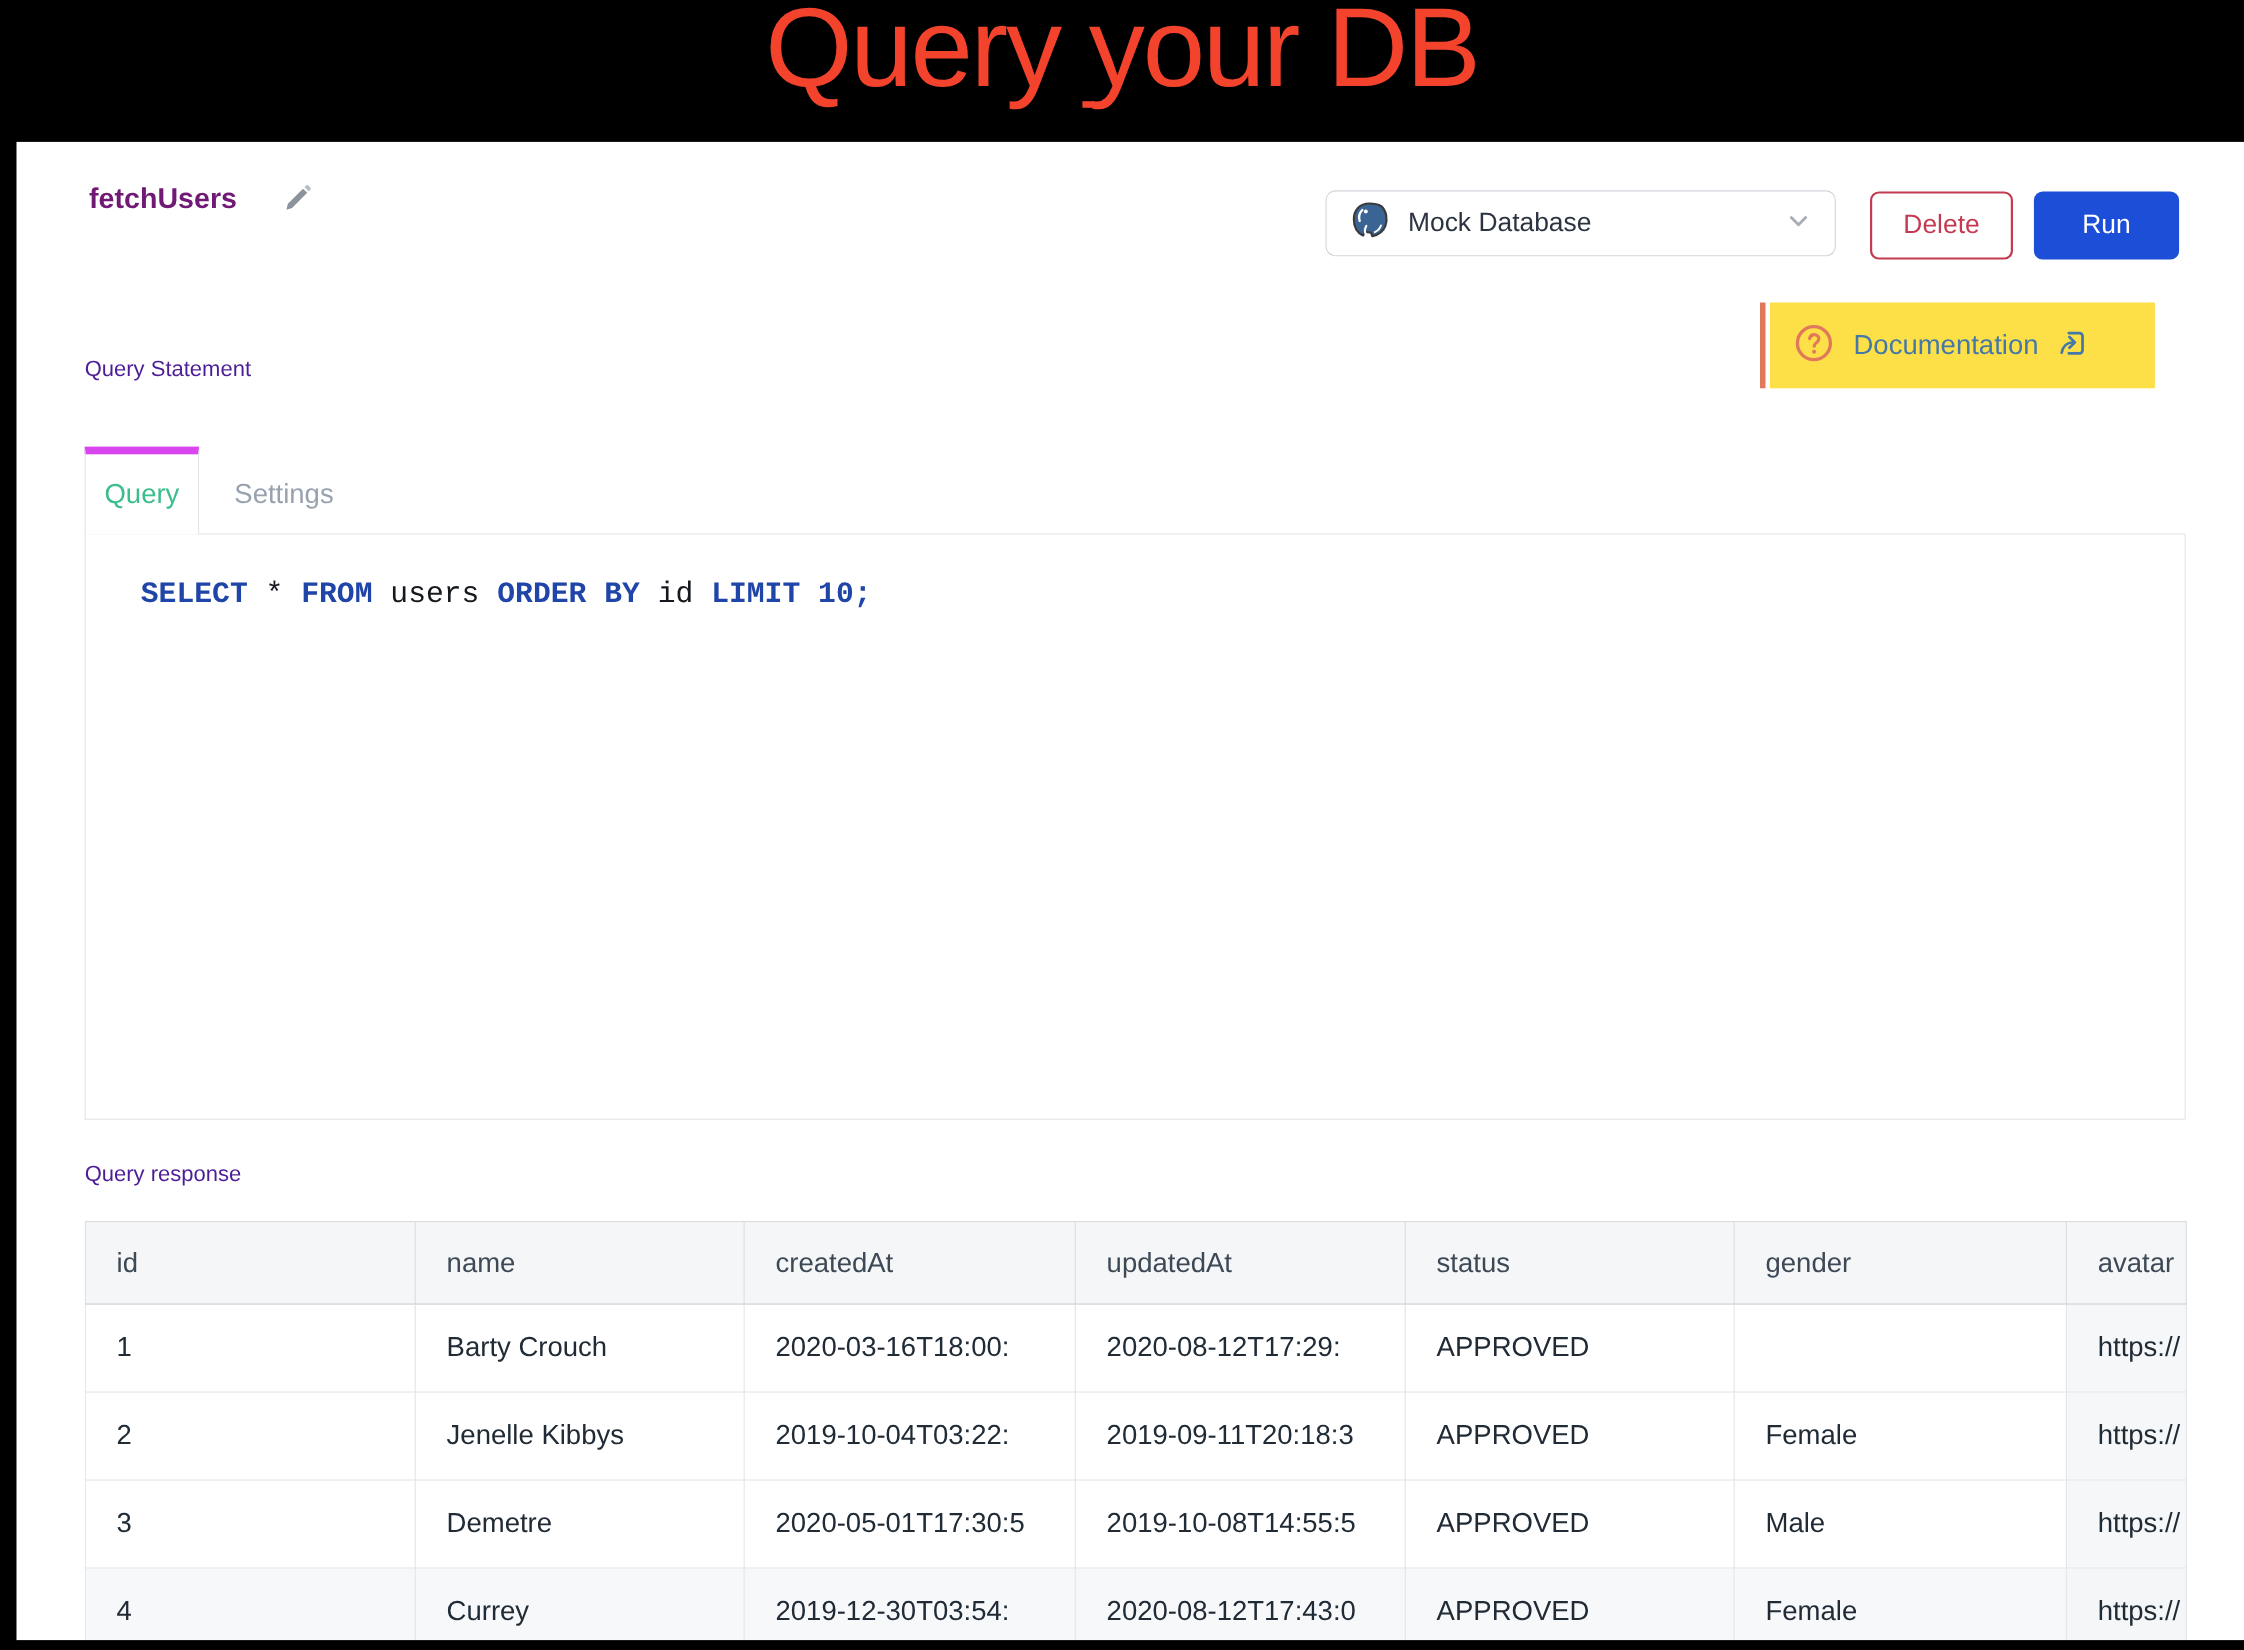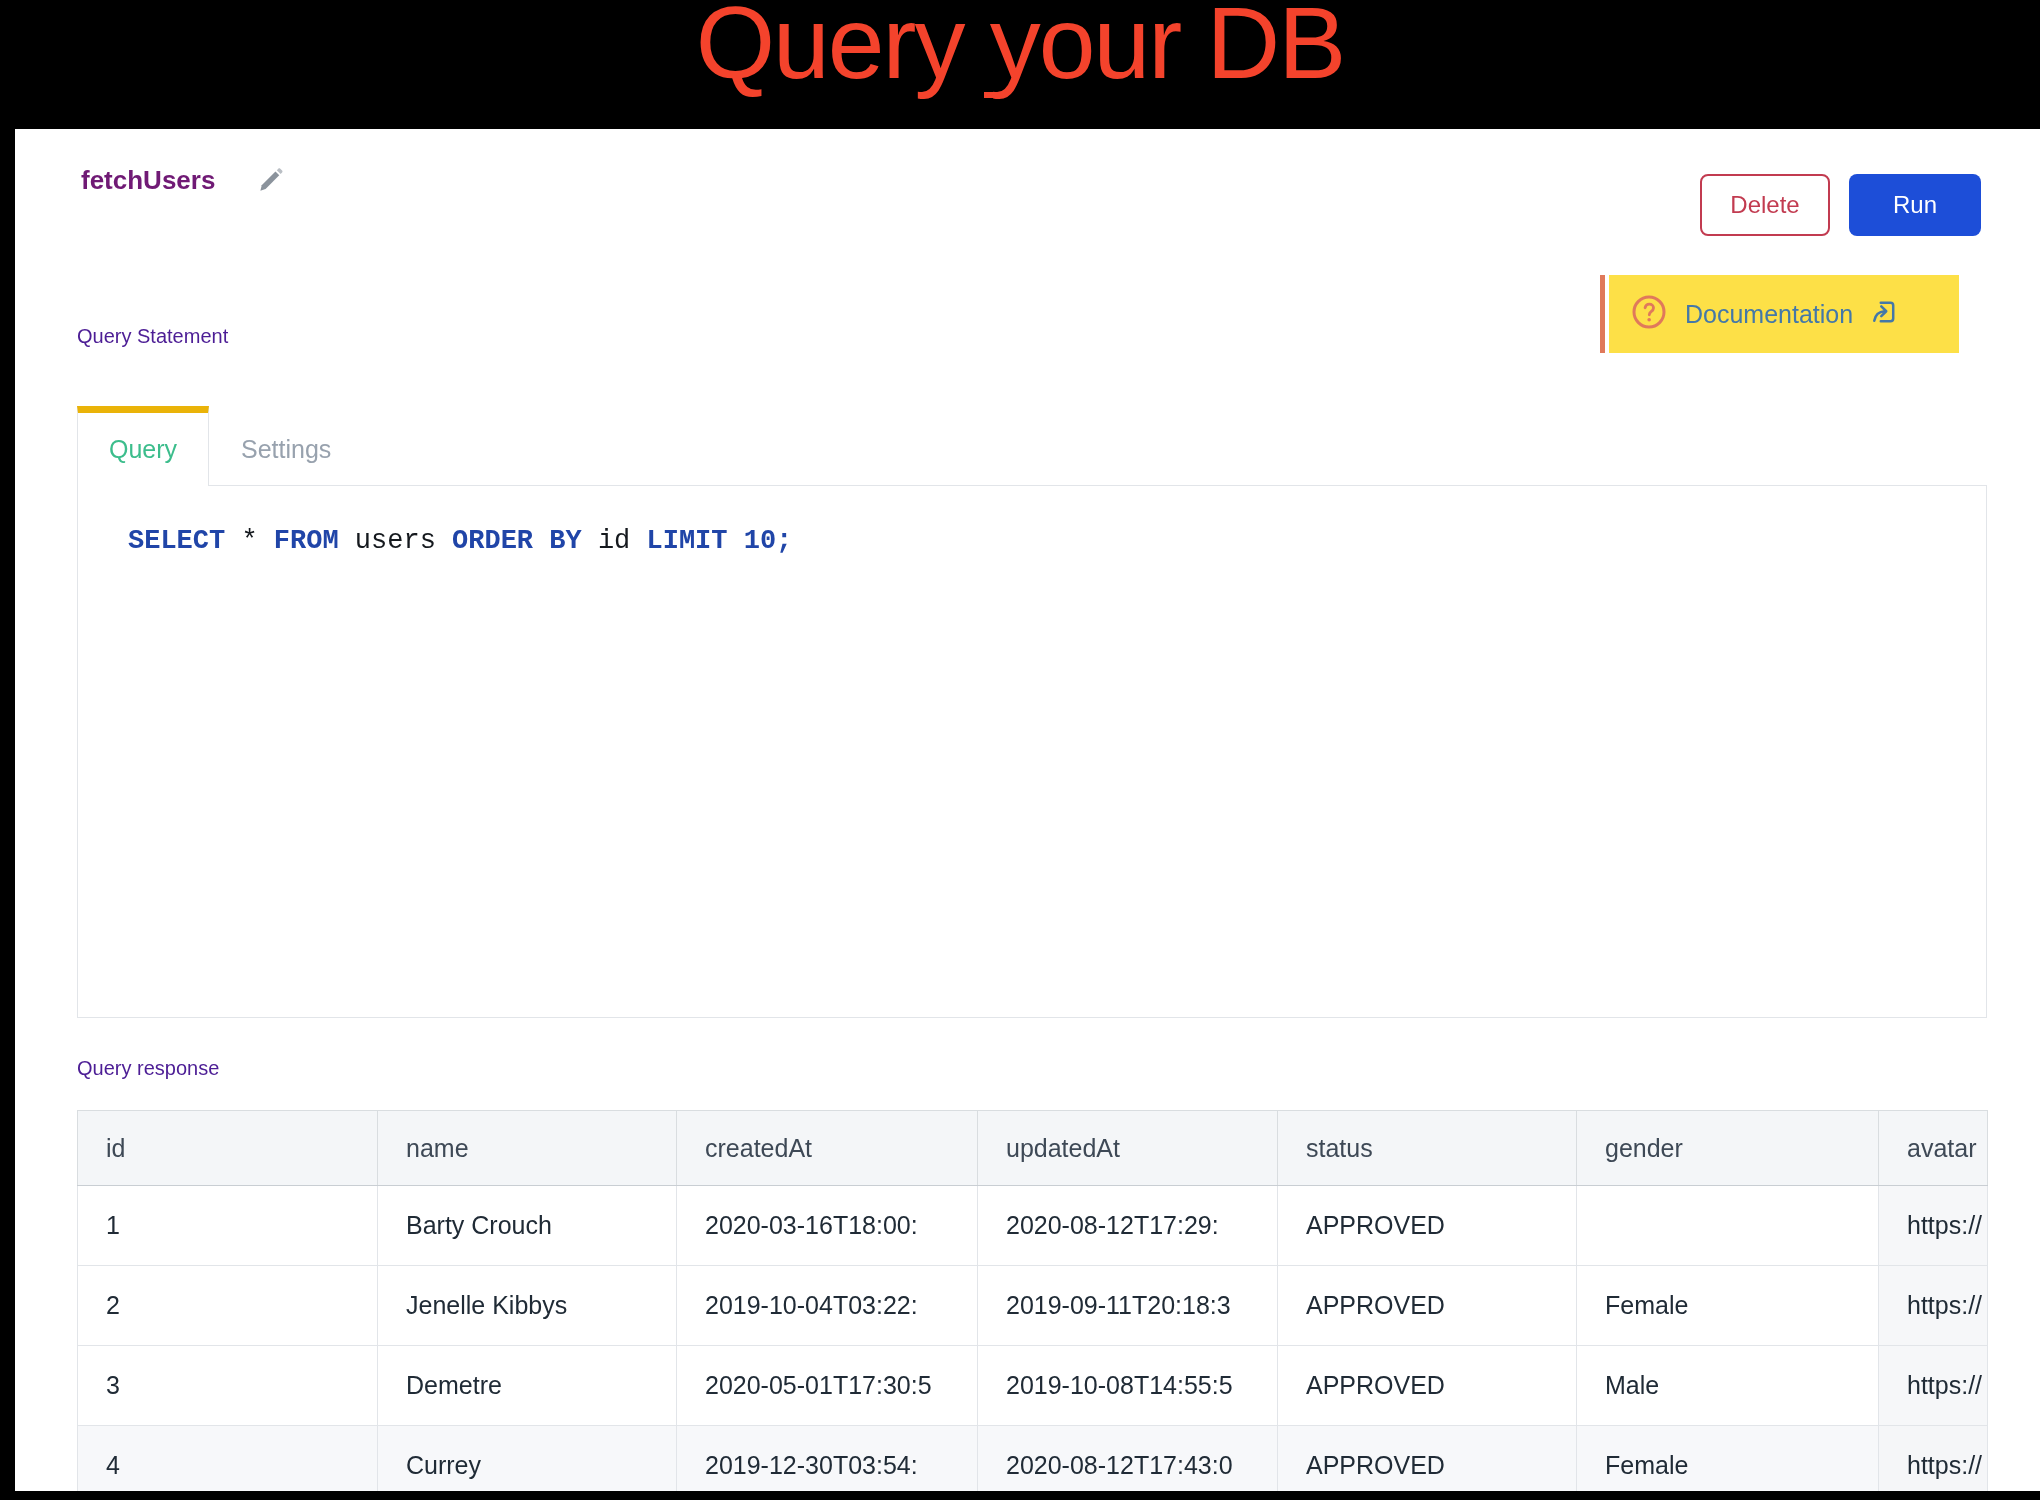--- a/index.html
+++ b/index.html
@@ -54,22 +54,22 @@
 
   .section-label { position:absolute; left:62px; font-size:20px; color:#4c1d95; }
   .label-statement { top:196px; }
   .label-response { top:928px; }
 
   
   .tabs { position:absolute; left:62px; top:277px; display:flex; z-index:2; }
   .tab { height:80px; display:flex; align-items:center; justify-content:center;
          font-size:25px; cursor:pointer; }
   .tab-active {
-    width:132px; background:#fff; color:#3cbd8c;
-    border-top:7px solid #eab308; border-left:1px solid #e2e5e9; border-right:1px solid #e2e5e9;
+    width:104px; background:#fff; color:#3cbd8c;
+    border-top:7px solid #d946ef; border-left:1px solid #e2e5e9; border-right:1px solid #e2e5e9;
   }
   .tab-inactive { padding:0 32px; color:#98a2ae; border-top:7px solid transparent; }
 
   
   .query-box {
     position:absolute; left:62px; top:356px; width:1910px; height:533px;
     border:1px solid #e2e5e9; background:#fff;
   }
   .code-line {
     padding:40px 20px 0 50px;
@@ -106,20 +106,37 @@
   <div class="query-name-row">
     <span class="query-name">fetchUsers</span>
     <span class="pencil-icon">
       <svg width="27" height="27" viewBox="0 0 24 24">
         <path d="M3 21l1.2-4.8L16.4 4l3.4 3.4L7.6 19.6 3 21z" fill="#8b939c"></path>
         <path d="M17.6 2.8l3.4 3.4 1.3-1.3c.5-.5.5-1.3 0-1.8l-1.6-1.6c-.5-.5-1.3-.5-1.8 0l-1.3 1.3z" fill="#b9bec4"></path>
       </svg>
     </span>
   </div>
 
+  <div class="resource-select">
+    <span>
+      <svg width="38" height="38" viewBox="0 0 32 32">
+        <path d="M16 2.5c-8 0-12 5.5-12 12 0 6 3 10.5 7 12.6l2.2-2.9c1.2.5 2.6.6 3.8.4l1.2 3c4.8-1.2 8.3-3.4 10-8 1.8-5 .8-11.6-3.2-15.1-2.7-1.7-6-2-9-2z" fill="#3a6494" stroke="#3a3a3a" stroke-width="1.6" stroke-linejoin="round"></path>
+        <path d="M10.5 7.5c-2.2 2.2-3 5.2-2 8.3" stroke="#ffffff" stroke-width="1.8" fill="none" stroke-linecap="round"></path>
+        <circle cx="13.2" cy="8.6" r="1.5" fill="#ffffff"></circle>
+        <path d="M13 26c-.8-2.4-.6-4.6.6-6.4" stroke="#ffffff" stroke-width="1.6" fill="none" stroke-linecap="round"></path>
+        <path d="M20 24.5c2.4-1 4-2.8 4.8-5.2" stroke="#ffffff" stroke-width="1.4" fill="none" stroke-linecap="round"></path>
+      </svg>
+    </span>
+    <span class="label">Mock Database</span>
+    <span class="chevron">
+      <svg width="26" height="26" viewBox="0 0 24 24">
+        <path d="M6 9l6 6 6-6" stroke="#a7aeb8" stroke-width="2.4" fill="none" stroke-linecap="round" stroke-linejoin="round"></path>
+      </svg>
+    </span>
+  </div>
 
   <button class="btn btn-delete">Delete</button>
   <button class="btn btn-run">Run</button>
 
   <div class="doc-banner">
     <div class="doc-accent"></div>
     <div class="doc-box">
       <span>
         <svg width="36" height="36" viewBox="0 0 24 24">
           <circle cx="12" cy="12" r="10" stroke="#e0795b" stroke-width="2" fill="none"></circle>

